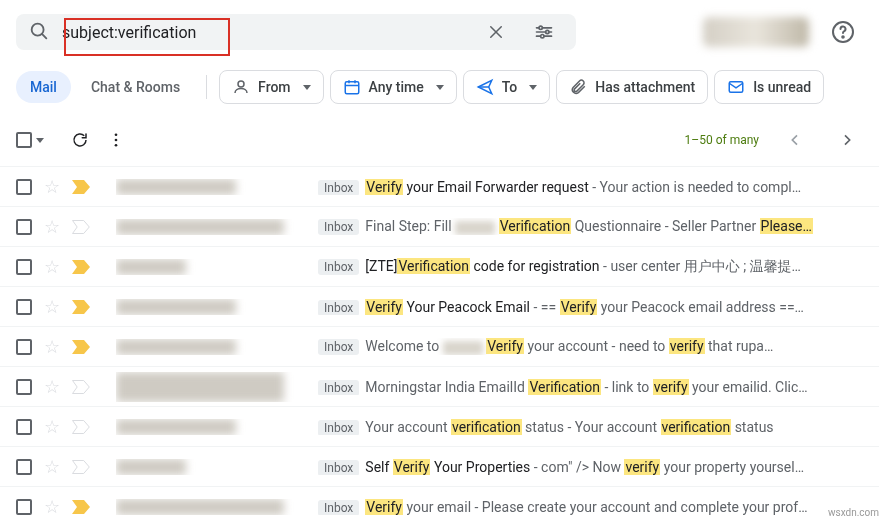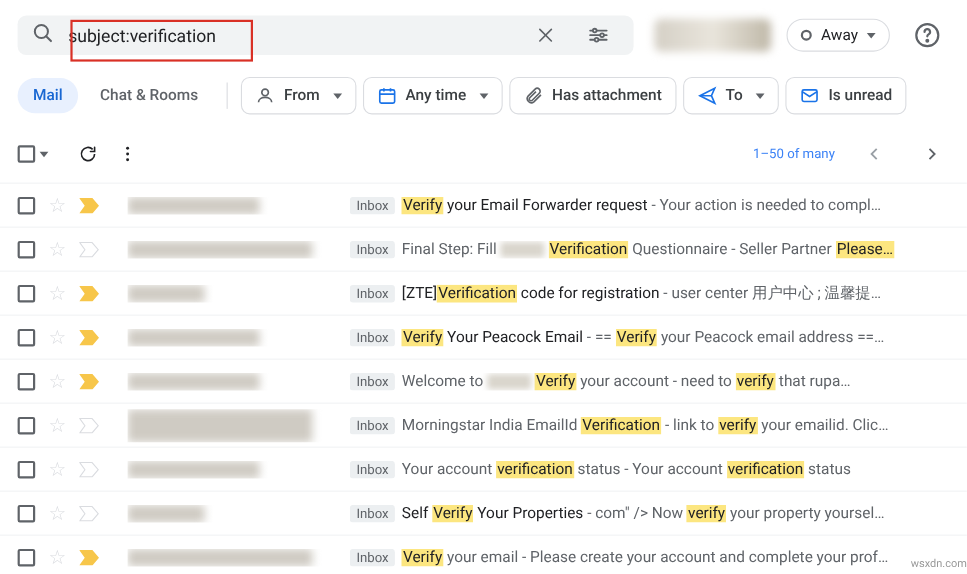--- a/index.html
+++ b/index.html
@@ -26,21 +26,21 @@
 .chip.anytime .ic { color: #1a73e8; }
 .chip.attach .ic { color: #5f6368; }
 .chip.to .ic { color: #1a73e8; }
 .chip.unread .ic { color: #1a73e8; }
 .caret { width: 0; height: 0; border-left: 4px solid transparent; border-right: 4px solid transparent; border-top: 5px solid #5f6368; margin-left: 4px; }
 .toolbar { display: flex; align-items: center; padding: 8px 16px; border-bottom: 1px solid #f1f3f4; }
 .select-all { display: flex; align-items: center; gap: 4px; }
 .checkbox-empty { width: 16px; height: 16px; border: 2px solid #5f6368; border-radius: 2px; }
 .small-caret { width: 0; height: 0; border-left: 4px solid transparent; border-right: 4px solid transparent; border-top: 5px solid #5f6368; }
 .toolbar .icon-btn { width: 36px; height: 36px; }
-.toolbar-right { margin-left: auto; display: flex; align-items: center; gap: 20px; color: #3b82f6; font-size: 12px; }
+.toolbar-right { margin-left: auto; display: flex; align-items: center; gap: 20px; color: #4d7c0f; font-size: 12px; }
 .nav-arrow { width: 32px; height: 32px; display: flex; align-items: center; justify-content: center; cursor: pointer; color: #5f6368; border-radius: 50%; }
 .email-list { }
 .email-row { display: flex; align-items: center; height: 40px; padding: 0 16px; border-bottom: 1px solid #f1f3f4; cursor: pointer; gap: 12px; }
 .row-controls { display: flex; align-items: center; gap: 12px; width: 88px; }
 .star { color: #dadce0; font-size: 18px; cursor: pointer; }
 .important { width: 18px; height: 14px; cursor: pointer; }
 .important svg { display: block; }
 .sender { width: 190px; overflow: hidden; }
 .sender-blur { height: 16px; filter: blur(4px); background: #cfcbc3; border-radius: 2px; }
 .sender-blur.sm { width: 70px; } .sender-blur.md { width: 120px; } .sender-blur.lg { width: 168px; }
@@ -79,25 +79,20 @@
             <line x1="3" y1="17" x2="21" y2="17"></line>
             <circle cx="8" cy="7" r="2" fill="#f1f3f4"></circle>
             <circle cx="16" cy="12" r="2" fill="#f1f3f4"></circle>
             <circle cx="10" cy="17" r="2" fill="#f1f3f4"></circle>
           </svg>
       </div>
     </div>
   </div>
   <div class="header-right">
     <div class="blurred-pill"></div>
-    <div class="status-chip">
-      <span class="status-dot"></span>
-      <span>Away</span>
-      <span class="small-caret"></span>
-    </div>
     <div class="icon-btn">
       <svg class="help-icon" viewBox="0 0 24 24" fill="none" stroke="#5f6368" stroke-width="2">
           <circle cx="12" cy="12" r="10"></circle>
           <path d="M9.5 9a2.5 2.5 0 1 1 3.5 2.3c-.8.4-1 1-1 1.7" stroke-linecap="round"></path>
           <circle cx="12" cy="17" r="0.8" fill="#5f6368"></circle>
         </svg>
     </div>
   </div>
 </div>
 
@@ -120,37 +115,37 @@
         <svg width="18" height="18" viewBox="0 0 24 24" fill="none" stroke="currentColor" stroke-width="2">
           <rect x="3" y="5" width="18" height="16" rx="2"></rect>
           <line x1="3" y1="10" x2="21" y2="10"></line>
           <line x1="8" y1="3" x2="8" y2="7"></line>
           <line x1="16" y1="3" x2="16" y2="7"></line>
         </svg>
       </span>
     <span>Any time</span>
     <span class="caret"></span>
   </div>
-  <div class="chip attach">
-    <span class="ic">
-        <svg width="18" height="18" viewBox="0 0 24 24" fill="none" stroke="currentColor" stroke-width="2">
-          <path d="M21 11l-8.5 8.5a5 5 0 0 1-7-7L14 4a3.5 3.5 0 0 1 5 5l-8.5 8.5a2 2 0 0 1-3-3L15 7"></path>
-        </svg>
-      </span>
-    <span>Has attachment</span>
-  </div>
   <div class="chip to">
     <span class="ic">
         <svg width="18" height="18" viewBox="0 0 24 24" fill="none" stroke="currentColor" stroke-width="2">
           <path d="M3 12l18-9-4 9 4 9z"></path>
           <line x1="3" y1="12" x2="17" y2="12"></line>
         </svg>
       </span>
     <span>To</span>
     <span class="caret"></span>
+  </div>
+  <div class="chip attach">
+    <span class="ic">
+        <svg width="18" height="18" viewBox="0 0 24 24" fill="none" stroke="currentColor" stroke-width="2">
+          <path d="M21 11l-8.5 8.5a5 5 0 0 1-7-7L14 4a3.5 3.5 0 0 1 5 5l-8.5 8.5a2 2 0 0 1-3-3L15 7"></path>
+        </svg>
+      </span>
+    <span>Has attachment</span>
   </div>
   <div class="chip unread">
     <span class="ic">
         <svg width="18" height="18" viewBox="0 0 24 24" fill="none" stroke="currentColor" stroke-width="2">
           <rect x="3" y="5" width="18" height="14" rx="2"></rect>
           <path d="M3 7l9 6 9-6"></path>
         </svg>
       </span>
     <span>Is unread</span>
   </div>

